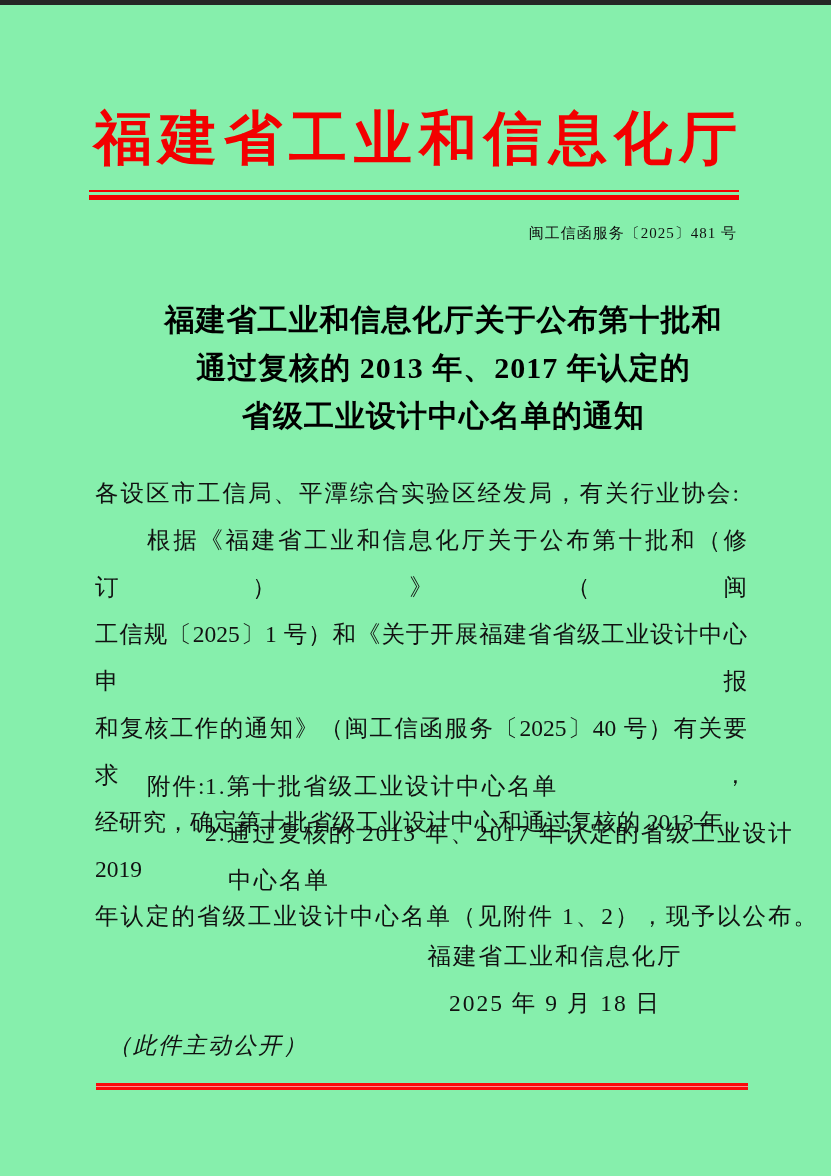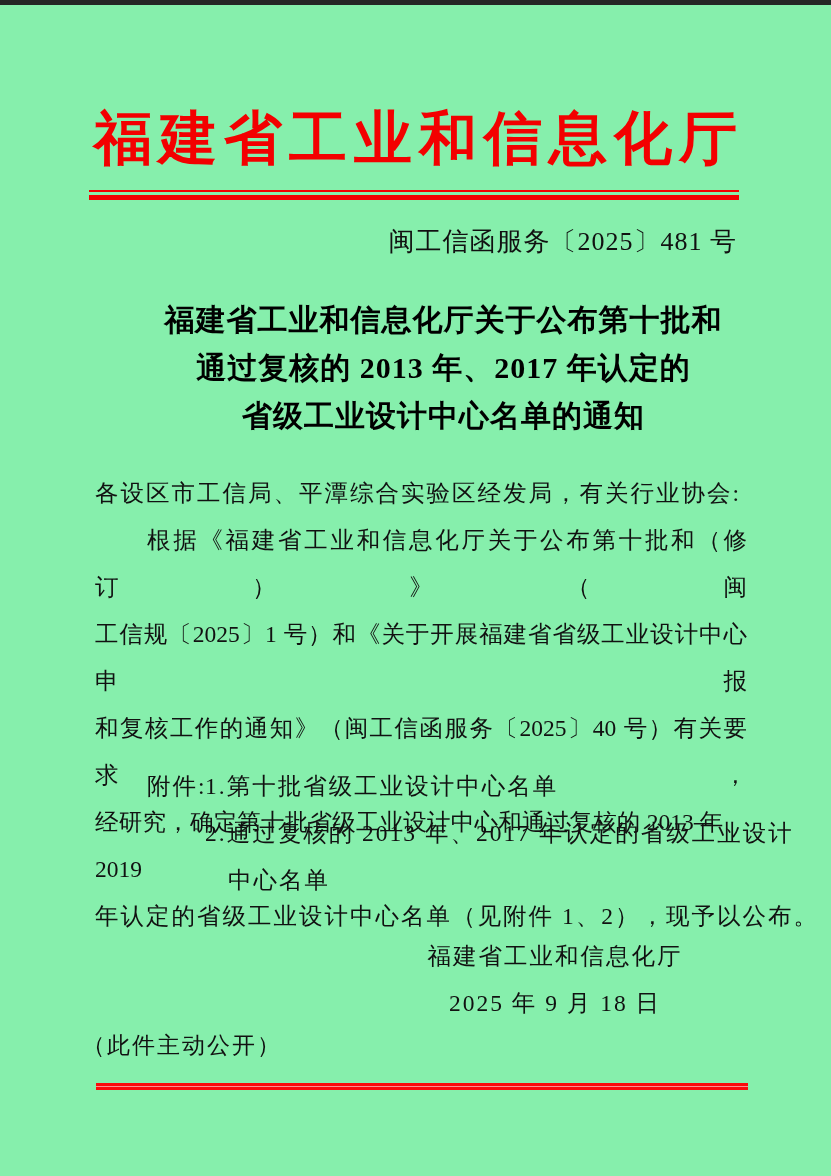--- a/index.html
+++ b/index.html
@@ -27,21 +27,21 @@
     white-space:nowrap;
   }
 
   .head-rule{position:absolute;left:89px;top:190px;width:650px;}
   .head-rule .thin{height:2px;background:#f30000;}
   .head-rule .gap{height:3px;background:transparent;}
   .head-rule .thick{height:5px;background:#f30000;}
 
   .doc-number{
     position:absolute;top:224px;right:94px;
-    font-size:26px;letter-spacing:1px;
+    font-size:15px;letter-spacing:1px;
     color:#111;white-space:nowrap;
   }
 
   .doc-title{
     position:absolute;left:0;top:296px;width:831px;
     text-align:center;
     font-size:30px;font-weight:bold;
     letter-spacing:1px;
     line-height:48px;
     color:#000;
@@ -74,23 +74,24 @@
 
   .signature{
     position:absolute;left:280px;top:933px;width:550px;
     text-align:center;
     font-size:23.5px;line-height:47px;letter-spacing:2px;color:#111;
   }
   .signature .sig-agency{white-space:nowrap;}
   .signature .sig-date{white-space:nowrap;text-align:center;}
 
   .footer-note{
-    position:absolute;left:82px;top:1022px;
+    position:absolute;left:108px;top:1022px;
     font-size:23px;line-height:47px;letter-spacing:2px;color:#111;
     white-space:nowrap;
+    font-style:italic;
   }
 
   .bottom-rule{position:absolute;left:96px;top:1083px;width:652px;height:7px;
     background:linear-gradient(#fb0b0b 0 3px,#ff8f8f 3px 4px,#fb0b0b 4px 7px);
   }
 </style>
 </head>
 <body>
 
 <div class="page">

